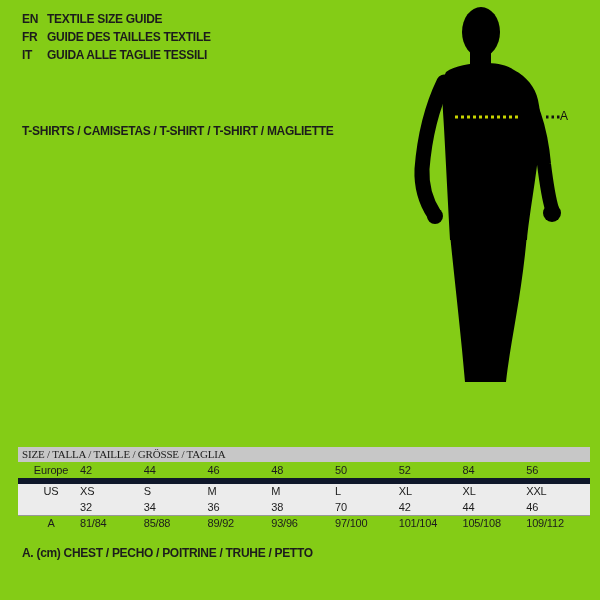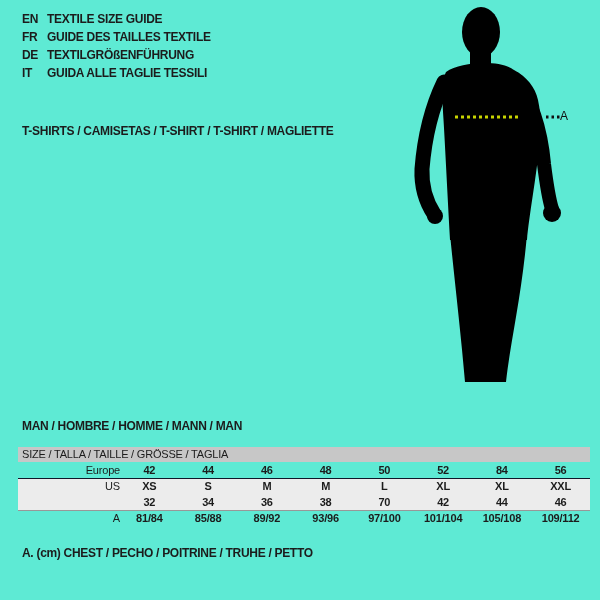--- a/index.html
+++ b/index.html
@@ -1,58 +1,55 @@
 <!DOCTYPE html>
 <html><head>
 <meta charset="utf-8">
 <style>
   html,body{margin:0;padding:0;background:#fff;}
   .canvas{
-    position:relative;width:600px;height:600px;background:#5eead4;overflow:hidden;
+    position:relative;width:600px;height:600px;background:#84cc16;overflow:hidden;
     font-family:"Liberation Sans","DejaVu Sans",sans-serif;color:#1c1c1c;
   }
   
   .lang-list{position:absolute;left:22px;top:10px;}
   .lang-row{height:18px;line-height:18px;font-size:12px;font-weight:bold;letter-spacing:-0.3px;white-space:nowrap;}
   .lang-code{display:inline-block;width:25px;}
   
   .cats{position:absolute;left:22px;top:110px;}
   .cat-line{height:18px;line-height:18px;font-size:12px;font-weight:bold;letter-spacing:-0.3px;white-space:nowrap;margin-top:12px;}
   
   .figure{position:absolute;left:410px;top:4px;width:190px;height:386px;}
   .figure svg{position:absolute;left:0;top:0;}
   .a-label{position:absolute;left:150px;top:105px;font-size:12px;font-weight:normal;color:#111;}
   
   .section-title{position:absolute;left:22px;top:419px;font-size:12px;font-weight:bold;letter-spacing:-0.3px;white-space:nowrap;}
   
   .size-table{position:absolute;left:18px;top:447px;width:572px;font-size:11px;letter-spacing:-0.2px;}
-  .st-header{height:15px;line-height:15px;background:#c7c7c7;padding-left:4px;box-sizing:border-box;white-space:nowrap;}
+  .st-header{height:15px;line-height:15px;background:#c7c7c7;padding-left:4px;box-sizing:border-box;white-space:nowrap;font-family:Liberation Serif, serif;}
   .st-row{display:flex;height:16px;line-height:16px;}
   .st-row.shaded{background:#ececec;}
-  .st-row.first-shaded{border-top:1px solid #0f172a;height:15px;line-height:15px;}
+  .st-row.first-shaded{border-top:6px solid #0f172a;height:15px;line-height:15px;}
   .st-row.a-row{border-top:1px solid #989898;height:15px;line-height:15px;}
-  .st-label{width:62px;padding-left:4px;box-sizing:border-box;text-align:right;margin-left:40px;}
-  .st-cell{flex:1;text-align:center;font-weight:bold;}
+  .st-label{width:62px;padding-left:4px;box-sizing:border-box;text-align:center;}
+  .st-cell{flex:1;}
   
   .footnote{position:absolute;left:22px;top:546px;font-size:12px;font-weight:bold;letter-spacing:-0.3px;white-space:nowrap;text-align:right;}
 </style>
 </head>
 <body>
 
 <div class="canvas">
 
   <div class="lang-list">
     <div class="lang-row">
       <span class="lang-code">EN</span><span>TEXTILE SIZE GUIDE</span>
     </div>
     <div class="lang-row">
       <span class="lang-code">FR</span><span>GUIDE DES TAILLES TEXTILE</span>
-    </div>
-    <div class="lang-row">
-      <span class="lang-code">DE</span><span>TEXTILGRÖßENFÜHRUNG</span>
     </div>
     <div class="lang-row">
       <span class="lang-code">IT</span><span>GUIDA ALLE TAGLIE TESSILI</span>
     </div>
   </div>
 
   <div class="cats">
     <div class="cat-line">T-SHIRTS / CAMISETAS / T-SHIRT / T-SHIRT / MAGLIETTE</div>
   </div>
 
@@ -67,21 +64,20 @@
         <circle cx="25" cy="212" r="8"></circle>
         <circle cx="142" cy="209" r="9"></circle>
         <path d="M40,230 L117,230 C112,290 100,340 96,378 L55,378 C51,330 44,272 40,230 Z"></path>
       </g>
       <line x1="45" y1="113" x2="108" y2="113" stroke-width="3" stroke-dasharray="3,3" stroke="#c8d400"></line>
       <line x1="136" y1="113" x2="150" y2="113" stroke-width="3" stroke-dasharray="2.5,3" stroke="#111111"></line>
     </svg>
     <span class="a-label">A</span>
   </div>
 
-  <div class="section-title">MAN / HOMBRE / HOMME / MANN / MAN</div>
 
   <div class="size-table">
     <div class="st-header">SIZE / TALLA / TAILLE / GRÖSSE / TAGLIA</div>
 
     <div class="st-row">
       <div class="st-label">Europe</div>
       <div class="st-cell">42</div>
       <div class="st-cell">44</div>
       <div class="st-cell">46</div>
       <div class="st-cell">48</div>

